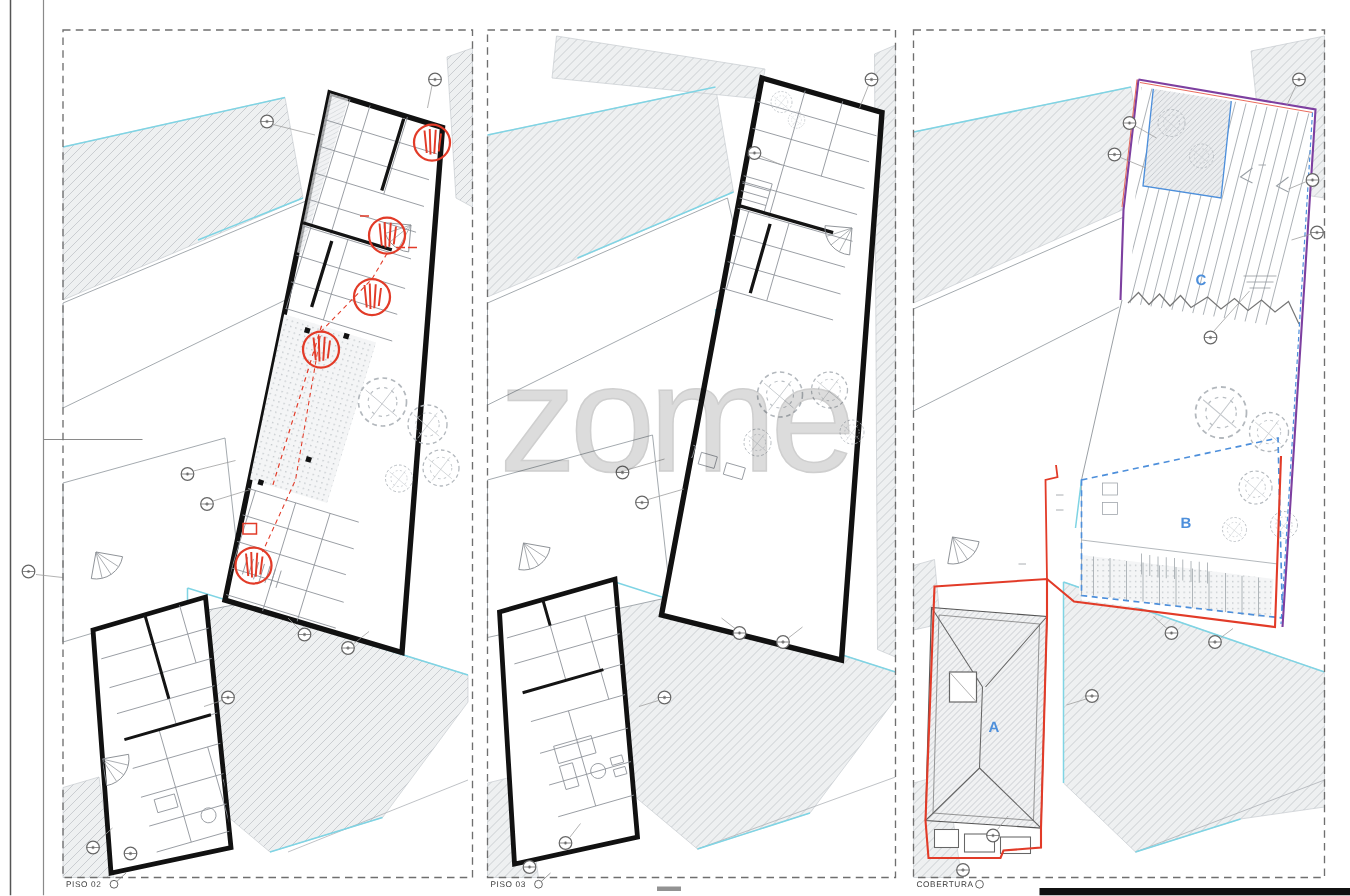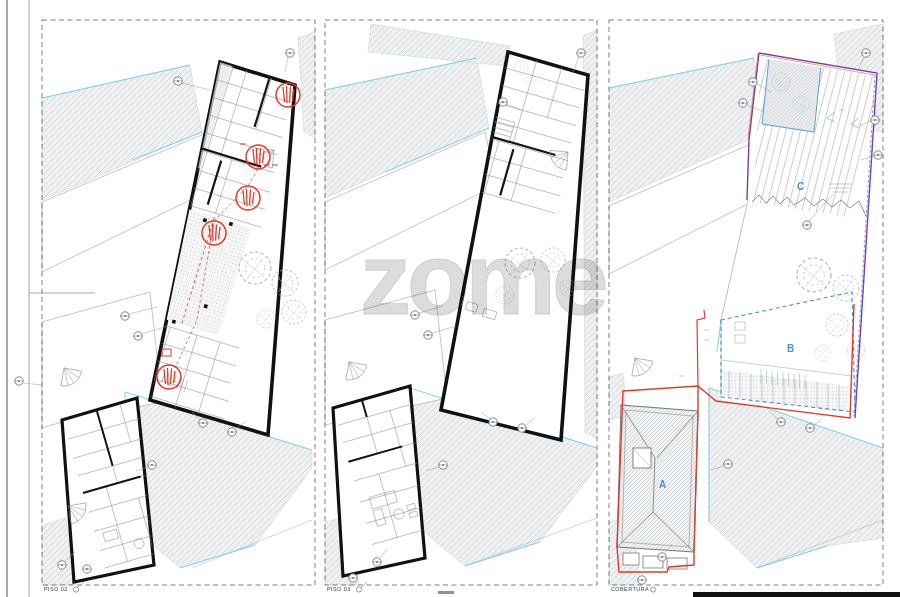--- a/index.html
+++ b/index.html
@@ -1,23 +1,23 @@
 <!DOCTYPE html>
 <html><head>
 <meta charset="utf-8">
 <style>
   html,body{margin:0;padding:0;background:#fff;}
   body{width:900px;height:597px;position:relative;overflow:hidden;
        font-family:"Liberation Sans", sans-serif;}
   .sheet-svg{position:absolute;left:0;top:0;z-index:1;}
   .watermark{
     position:absolute;left:333px;top:228px;z-index:2;
-    font-size:102px;font-weight:bold;letter-spacing:-4px;
+    font-size:102px;font-weight:normal;letter-spacing:-4px;
     color:#dcdcdc;-webkit-text-stroke:1px #cfcfcf;
-    mix-blend-mode:multiply;line-height:1;user-select:none;margin-left:27px;
+    mix-blend-mode:multiply;line-height:1;user-select:none;
   }
   text.cap{font-size:5.5px;fill:#3a3a3a;letter-spacing:.4px;}
   text.zl{font-size:10px;fill:#4d8fdb;font-weight:bold;}
 </style>
 </head>
 <body>
 
 <svg class="sheet-svg" width="900" height="597" viewBox="0 0 900 597">
   <defs>
     <pattern id="h1" width="6" height="6" patternUnits="userSpaceOnUse">

